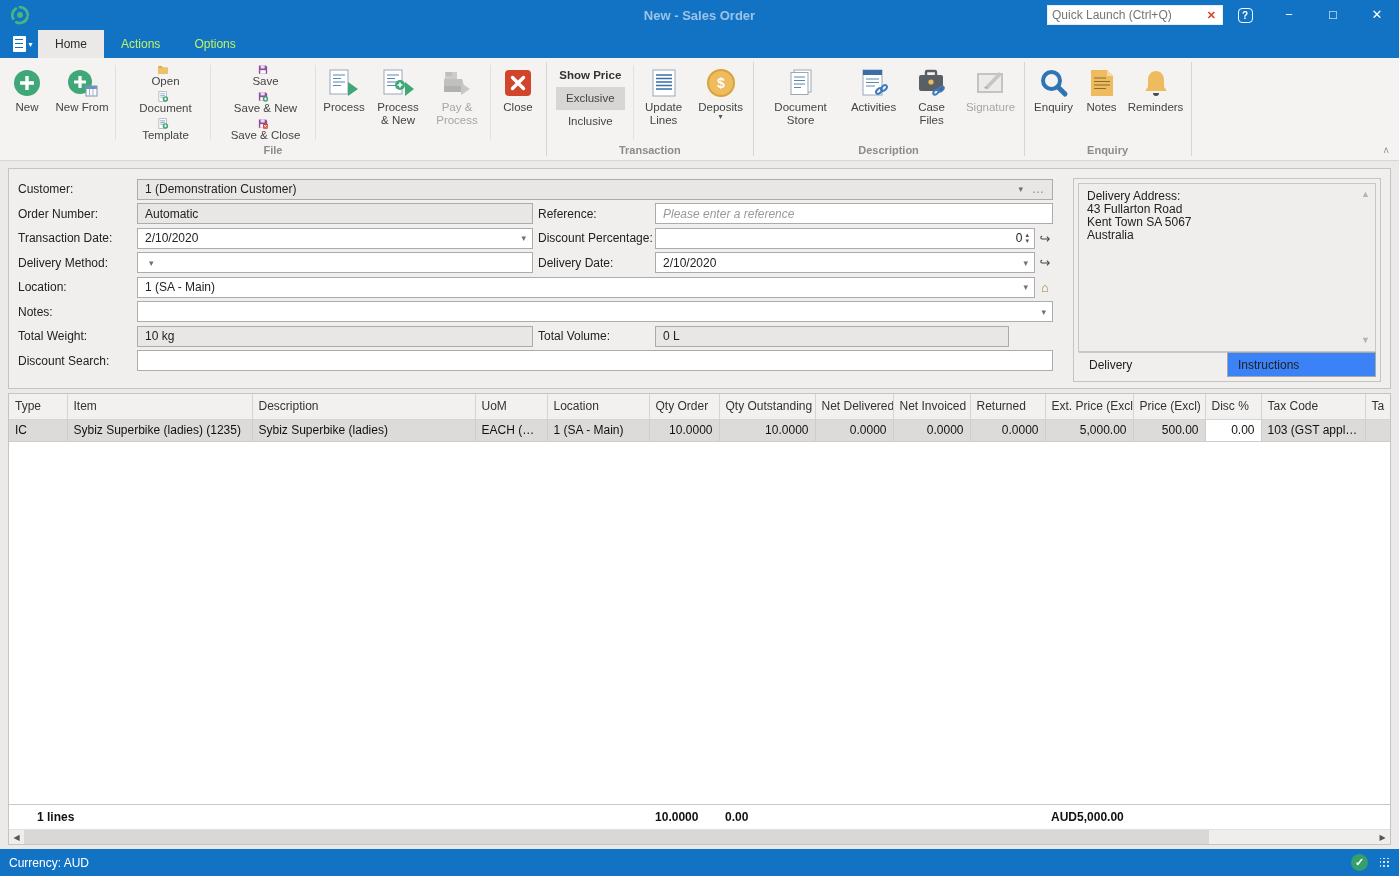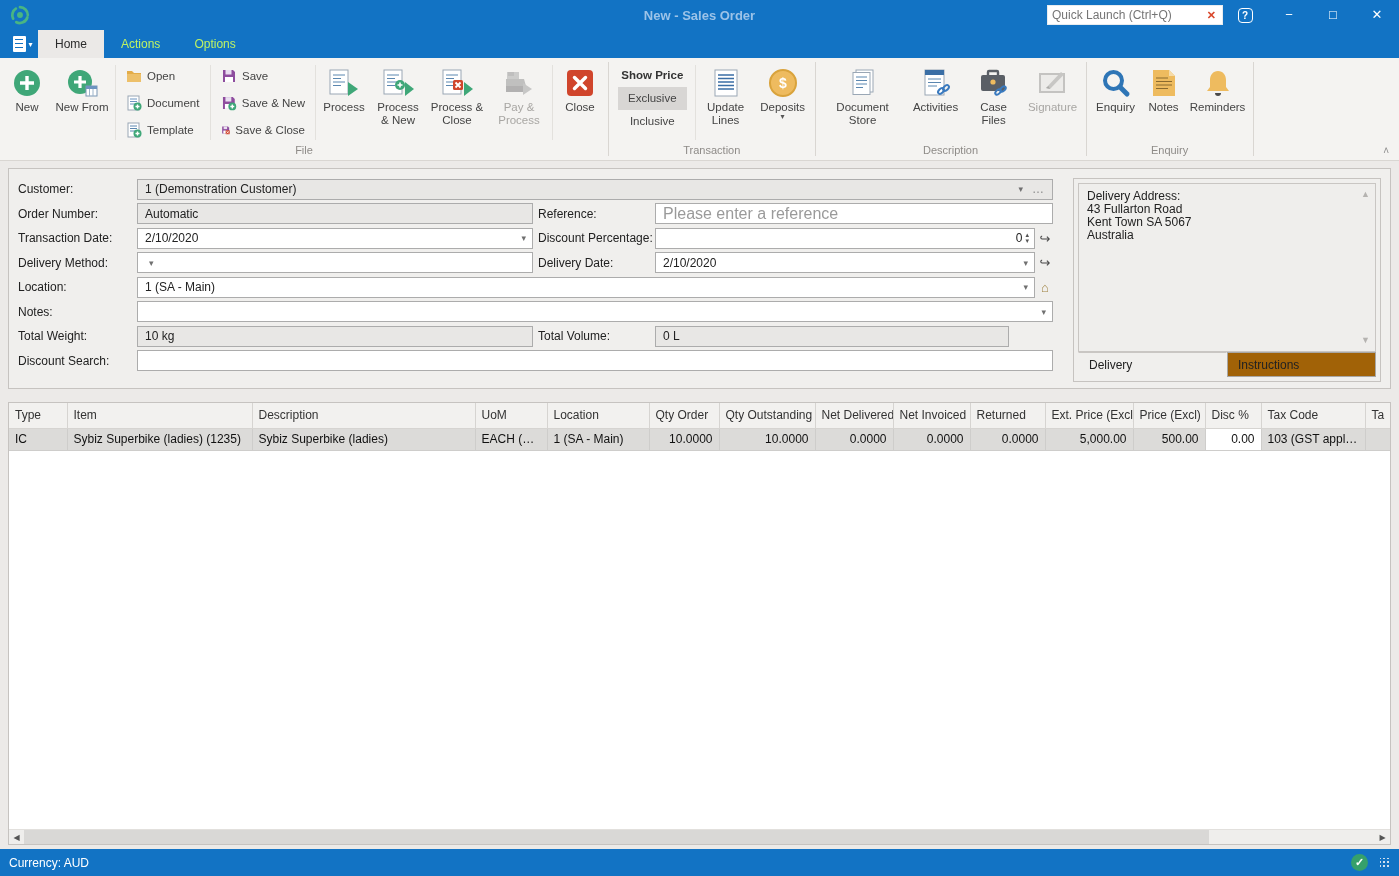--- a/index.html
+++ b/index.html
@@ -24,72 +24,72 @@
   .appmenu .pg { width:13px; height:16px; background:#fff; border-radius:1px;
       background-image:repeating-linear-gradient(#1273c4 0 1px, transparent 1px 4px); background-size:8px 12px; background-position:2px 3px; background-repeat:no-repeat; }
   .appmenu .car { color:#fff; font-size:8px; margin-left:2px; }
   .rtab { padding:0 17px; height:28px; line-height:28px; color:#bef264; font-size:12px; cursor:pointer; }
   .rtab.active { background:#ebe9e7; color:#2b2b2b; }
 
   
   .ribbon { height:103px; background:#f4f3f1; border-bottom:1px solid #d9d6d2; display:flex; flex:none; position:relative; }
   .rgroup { display:flex; flex-direction:column; }
   .rbody { display:flex; align-items:stretch; padding:4px 3px 0 3px; flex:1; }
-  .rlabel { text-align:center; color:#8e8b88; font-size:11px; font-weight:normal; height:17px; line-height:15px; }
+  .rlabel { text-align:center; color:#8e8b88; font-size:11px; font-weight:bold; height:17px; line-height:15px; }
   .gsep { width:1px; background:#d9d6d2; margin:4px 0; }
   .isep { width:1px; background:#e3e1dd; margin:3px 2px; }
   .bigbtn { display:flex; flex-direction:column; align-items:center; justify-content:flex-start; padding:3px 3px 0 3px; cursor:pointer; border-radius:2px; }
   .bigbtn .bicon { height:36px; display:flex; align-items:center; justify-content:center; }
   .bigbtn .blabel { font-size:11.5px; color:#444; text-align:center; line-height:13px; }
   .bigbtn.disabled .blabel { color:#a8a6a3; }
   .bigbtn.disabled { cursor:default; }
   .smallcol { display:flex; flex-direction:column; justify-content:space-between; padding:2px 4px; }
-  .smallbtn { display:flex; align-items:center; height:23px; cursor:pointer; padding:0 4px; border-radius:2px; }
+  .smallbtn { display:flex; align-items:center; height:23px; cursor:pointer; padding:0 4px; border-radius:2px;flex-direction:column; }
   .smallbtn .slabel { margin-left:5px; font-size:11.5px; color:#444; white-space:nowrap; }
   .showprice { display:flex; flex-direction:column; padding:2px 6px; }
   .sp-head { font-weight:bold; font-size:11.5px; color:#333; text-align:center; height:23px; line-height:22px; white-space:nowrap; }
   .sp-item { height:23px; line-height:22px; text-align:center; font-size:11.5px; color:#444; cursor:pointer; padding:0 10px; white-space:nowrap; }
   .sp-item.sel { background:#d8d6d4; }
   .caret { font-size:8px; color:#555; line-height:6px; }
   .collapse-chevron { position:absolute; right:10px; bottom:4px; color:#8a8a8a; font-size:10px; cursor:pointer; }
 
   
   .content { flex:1; display:flex; flex-direction:column; padding:7px 8px 4px 8px; min-height:0; }
 
   
   .form-panel { height:221px; border:1px solid #c6c3c0; background:#f0efed; display:flex; padding:9px 9px 6px 9px; flex:none; }
   .form-left { width:1046px; flex:none; }
   .frow { display:flex; align-items:center; height:22px; margin-bottom:2.5px; }
   .flabel { width:119px; flex:none; color:#222; }
   .rlabel2 { width:122px; flex:none; padding-left:5px; color:#222; }
   .ffield { height:21px; border:1px solid #acacac; background:#fff; display:flex; align-items:center; padding:0 2px 0 7px; position:relative; }
   .ffield.ro { background:#e8e7e5; }
   .ffield .ftext { flex:1; white-space:nowrap; overflow:hidden; }
-  .ffield input { flex:1; border:none; outline:none; background:transparent; font-family:inherit; font-size:16px; color:#222; min-width:0; }
+  .ffield input { flex:1; border:none; outline:none; background:transparent; font-family:inherit; font-size:12px; color:#222; min-width:0;font-style:italic; }
   .ffield input::placeholder { color:#9a9a9a; }
   .ph { color:#9a9a9a; }
   .dd { color:#707070; font-size:9px; padding:0 4px; cursor:pointer; }
   .ellip { color:#8a8a8a; font-size:12px; letter-spacing:1px; padding:0 5px; cursor:pointer; }
   .spinner { display:flex; flex-direction:column; justify-content:center; padding:0 3px; cursor:pointer; }
   .spinner span { font-size:7px; line-height:6px; color:#555; }
   .ext-ic { width:20px; text-align:center; color:#4a4a4a; font-size:13px; cursor:pointer; flex:none; }
   .ext-ic.gold { color:#a08444; }
   .num-right { text-align:right; }
 
   
   .addr-panel { flex:1; margin-left:9px; border:1px solid #c6c3c0; background:#f0efed; padding:4px; display:flex; flex-direction:column; }
   .addr-body { flex:1; border:1px solid #c9c6c3; background:#efeeec; padding:6px 8px; position:relative; line-height:13px; color:#222; }
   .addr-scroll-up { position:absolute; top:4px; right:5px; color:#b5b3b0; font-size:9px; cursor:pointer; }
   .addr-scroll-down { position:absolute; bottom:4px; right:5px; color:#b5b3b0; font-size:9px; cursor:pointer; }
   .addr-tabs { height:25px; display:flex; margin-top:0; }
   .addr-tab { flex:1; line-height:24px; padding-left:10px; color:#222; cursor:pointer; border:1px solid transparent; border-top:1px solid #c9c6c3; }
-  .addr-tab.boxed { border:1px solid #a9a7a4; background:#a16207; }
-
-  
-  .grid-panel { flex:1; margin-top:13px; border:1px solid #c6c3c0; background:#fff; display:flex; flex-direction:column; min-height:0; }
+  .addr-tab.boxed { border:1px solid #a9a7a4; background:#3b82f6; }
+
+  
+  .grid-panel { flex:1; margin-top:4px; border:1px solid #c6c3c0; background:#fff; display:flex; flex-direction:column; min-height:0; }
   table.grid { border-collapse:collapse; table-layout:fixed; width:100%; flex:none; }
   table.grid th { background:#f2f1ef; border:1px solid #d6d4d1; border-top:none; font-weight:normal; color:#333; text-align:left; padding:5px 6px; height:25px; white-space:nowrap; overflow:hidden; }
   table.grid th:first-child { border-left:none; } table.grid th:last-child { border-right:none; }
   table.grid td { background:#dcdbd9; border:1px solid #cecdcb; padding:3px 6px; height:22px; white-space:nowrap; overflow:hidden; text-overflow:ellipsis; color:#111; }
   table.grid td:first-child { border-left:none; } table.grid td:last-child { border-right:none; }
   table.grid td.num, tfoot td.num { text-align:right; }
   table.grid td.focused { background:#fff; }
   .grid-empty { flex:1; background:#fff; position:relative; }
   .grid-footer { flex:none; border-top:1px solid #c9c7c4; background:#fff; }
   .grid-footer table { border-collapse:collapse; table-layout:fixed; width:100%; }
@@ -240,32 +240,20 @@
         <span class="bicon">
           <svg width="32" height="30" viewBox="0 0 32 30">
               <rect x="2" y="2" width="18" height="24" fill="#fff" stroke="#9aa7b5"></rect>
               <path d="M5 7h12M5 10.5h8M5 14h12M5 17.5h8" stroke="#5b87b0"></path>
               <circle cx="18" cy="17" r="5" fill="#3fa778"></circle>
               <path d="M18 14.5v5M15.5 17h5" stroke="#fff" stroke-width="1.6"></path>
               <path d="M23 14l9 7-9 7z" fill="#3fa778"></path>
             </svg>
         </span>
         <span class="blabel">Process &amp; New</span>
-      </div>
-      <div class="bigbtn" style="width:62px">
-        <span class="bicon">
-          <svg width="32" height="30" viewBox="0 0 32 30">
-              <rect x="2" y="2" width="18" height="24" fill="#fff" stroke="#9aa7b5"></rect>
-              <path d="M5 7h12M5 10.5h8M5 14h12M5 17.5h8" stroke="#5b87b0"></path>
-              <rect x="12" y="12" width="10" height="10" rx="1.5" fill="#d0452c"></rect>
-              <path d="M14.5 14.5l5 5M19.5 14.5l-5 5" stroke="#fff" stroke-width="1.8"></path>
-              <path d="M23 14l9 7-9 7z" fill="#3fa778"></path>
-            </svg>
-        </span>
-        <span class="blabel">Process &amp; Close</span>
       </div>
       <div class="bigbtn disabled" style="width:62px">
         <span class="bicon">
           <svg width="32" height="30" viewBox="0 0 32 30" opacity="0.65">
               <rect x="4" y="4" width="12" height="7" fill="#b8b8b8"></rect>
               <path d="M5 5h6M5 7h6" stroke="#8f8f8f"></path>
               <path d="M3 11h18l2 7H3z" fill="#a5a5a5"></path>
               <rect x="3" y="18" width="20" height="6" fill="#8f8f8f"></rect>
               <path d="M20 15l9 6-9 6z" fill="#b0b0b0"></path>
             </svg>
@@ -576,20 +564,51 @@
           <td>103  (GST applies)</td>
           <td></td>
         </tr>
       </tbody>
     </table>
 
     <div class="grid-empty">
       
     </div>
 
+    <div class="grid-footer">
+      <table>
+        <colgroup>
+          <col style="width:58px">
+            <col style="width:185px">
+            <col style="width:223px">
+            <col style="width:72px">
+          <col style="width:102px">
+            <col style="width:70px">
+            <col style="width:96px">
+            <col style="width:78px">
+          <col style="width:77px">
+            <col style="width:75px">
+            <col style="width:88px">
+            <col style="width:72px">
+          <col style="width:56px">
+            <col style="width:104px">
+            <col>
+        </colgroup>
+        <tbody>
+            <tr>
+          <td colspan="5" style="padding-left:28px">1 lines</td>
+          <td class="num">10.0000</td>
+          <td class="num">0.00</td>
+          <td colspan="3"></td>
+          <td class="num">AUD5,000.00</td>
+          <td colspan="4"></td>
+        </tr>
+      </tbody>
+        </table>
+    </div>
 
     <div class="hscroll">
       <span class="hs-arrow">◀</span>
       <span class="hs-thumb"></span>
       <span class="hs-track"></span>
       <span class="hs-arrow">▶</span>
     </div>
   </div>
 </div>
 

